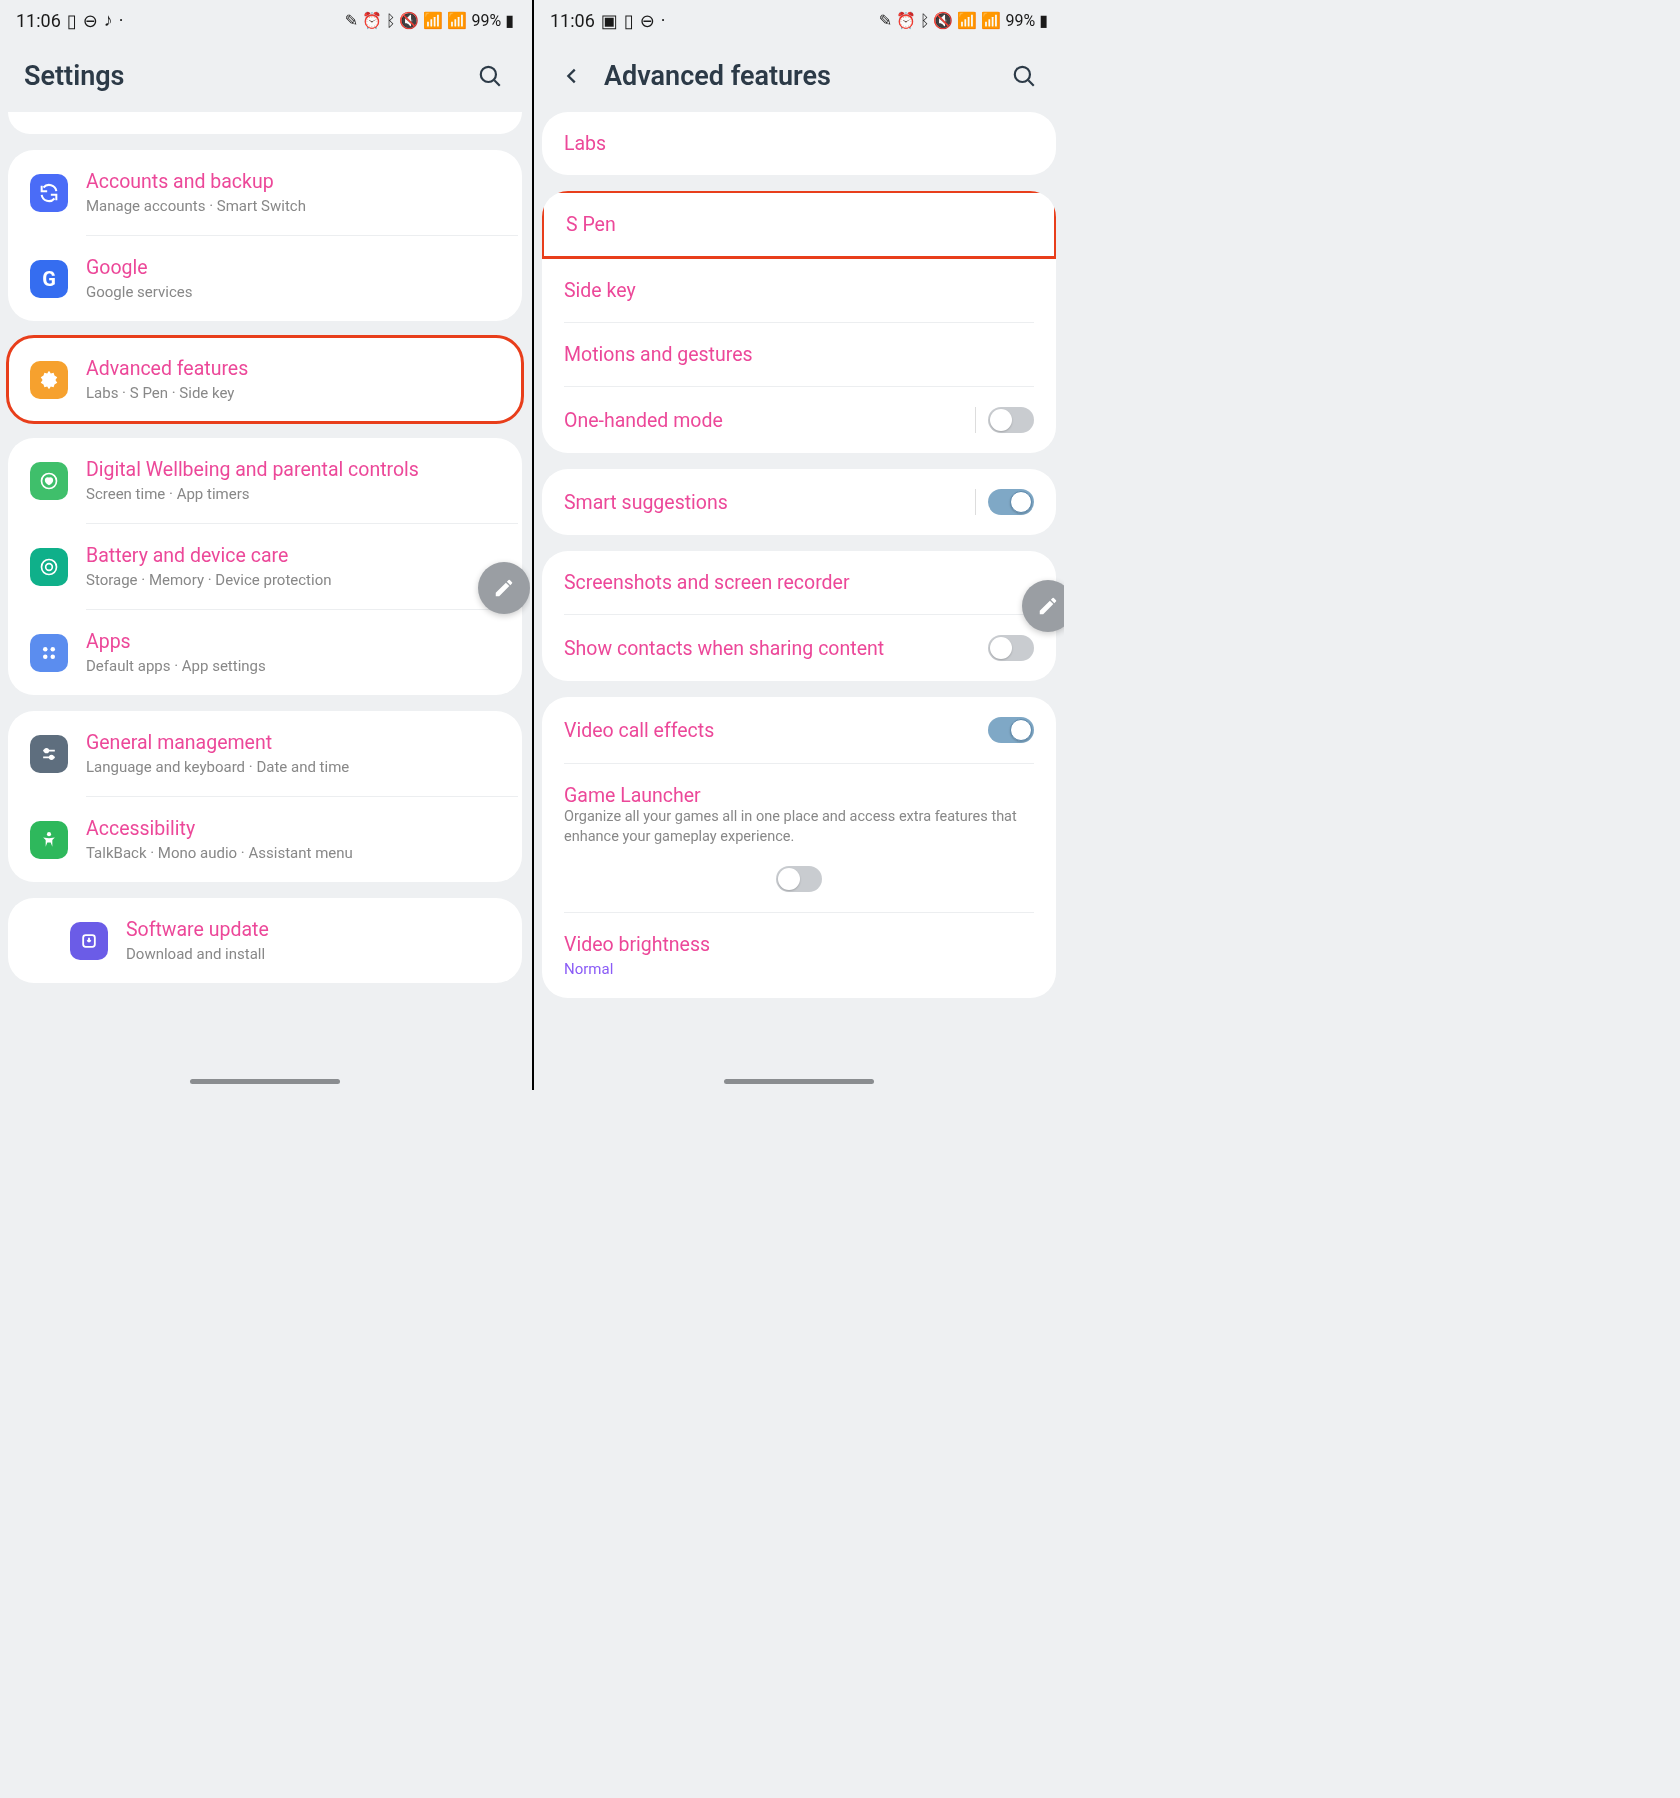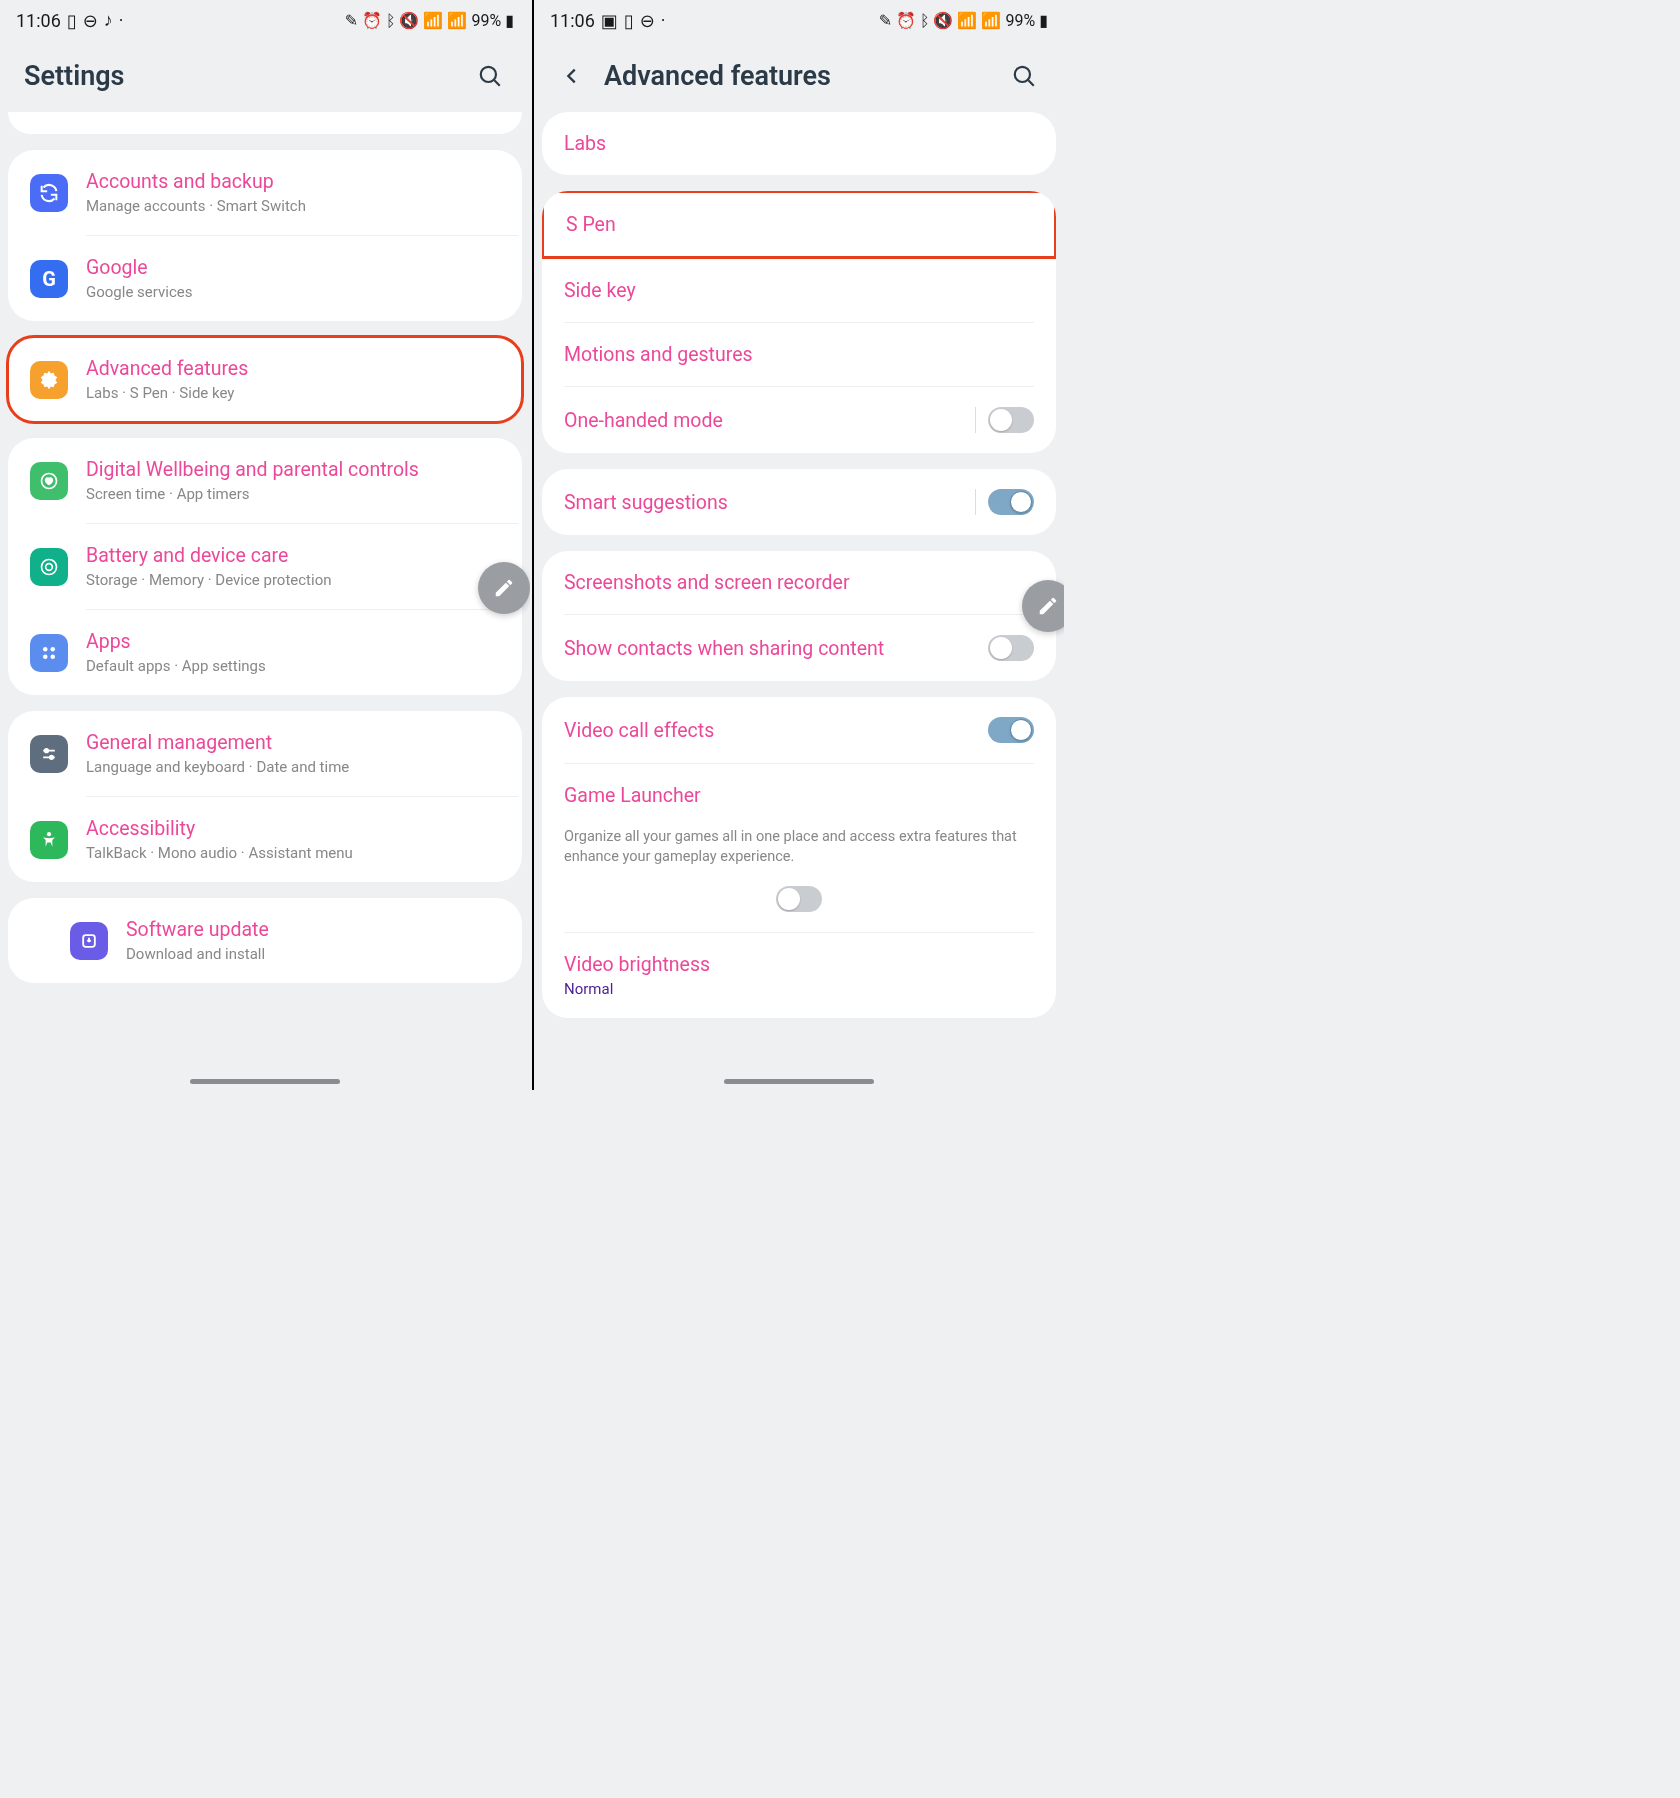--- a/index.html
+++ b/index.html
@@ -87,25 +87,25 @@
   .row .label {
     font-size: 19.5px;
     color: #ec4899;
     font-weight: 400;
   }
   .row .sub {
     font-size: 15px;
     color: #888;
     margin-top: 4px;
   }
-  .row .sub.blue { color:#4c1d95; }
+  .row .sub.blue { color:#8b5cf6; }
   .row .desc {
     font-size:14.5px;
     color:#888;
-    margin-top:20px;
+    margin-top:0;
     line-height:1.35;
   }
   .sep {
     height: 1px;
     background: #eceef0;
     margin-left: 78px;
     margin-right: 4px;
   }
   .sep-full {
     height: 1px;

